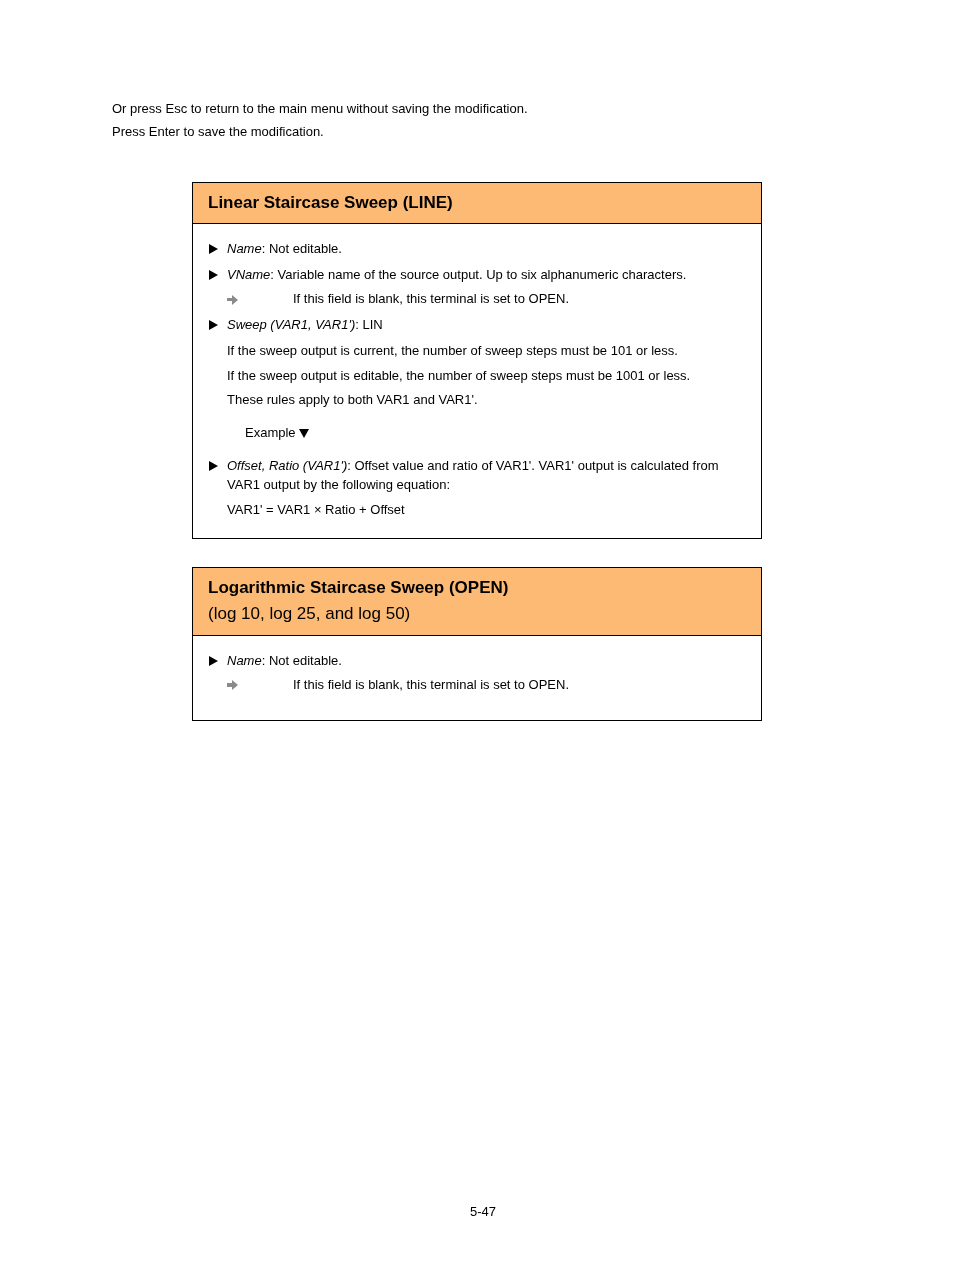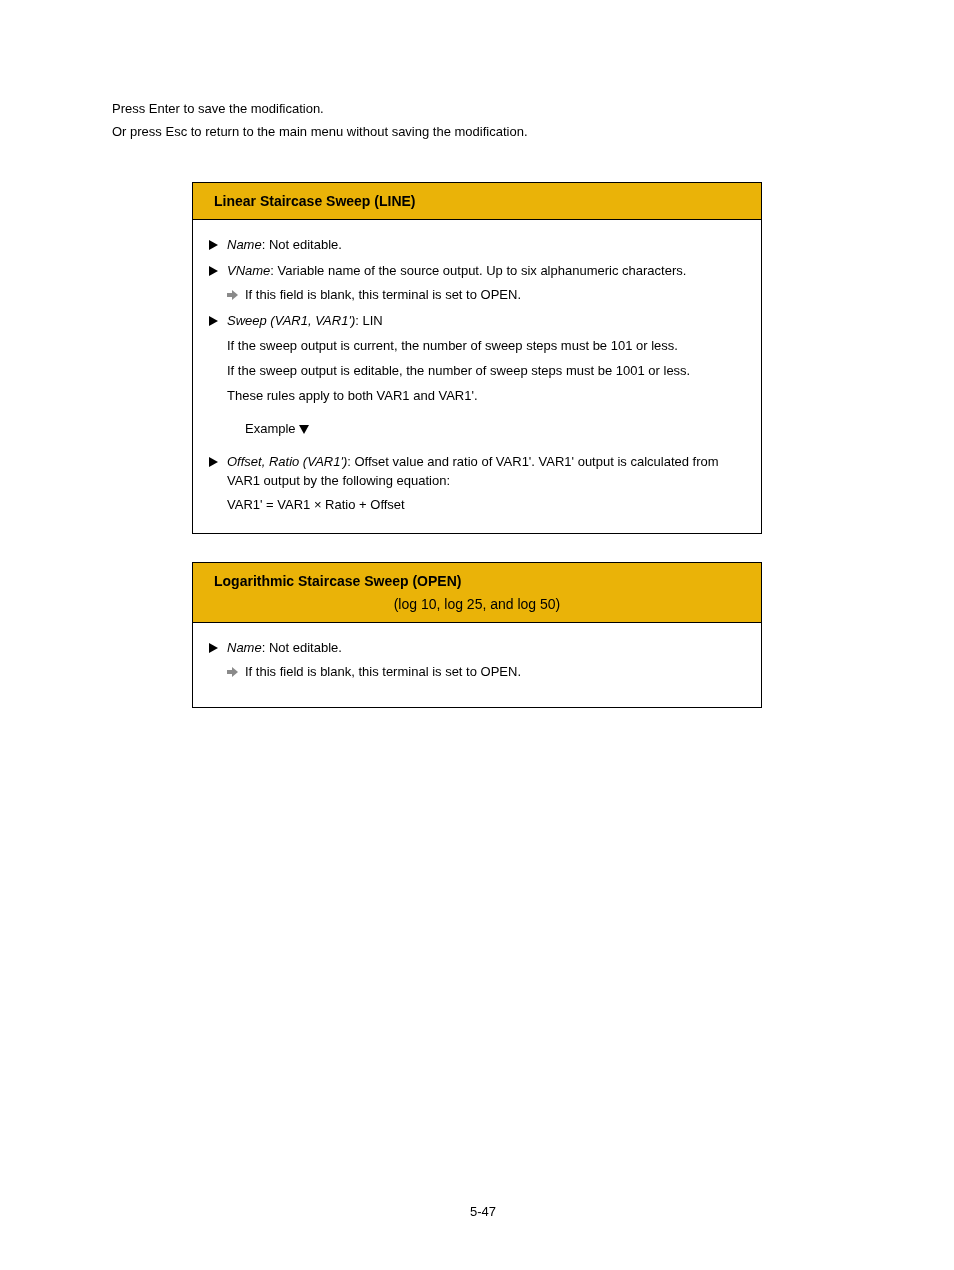--- a/index.html
+++ b/index.html
@@ -28,31 +28,30 @@
     }
     .indent {
       margin-left: 22px;
     }
     .box {
       border: 1.5px solid #000;
       margin: 0 auto 28px auto;
       width: 570px;
     }
     .box-header {
-      background: #eab308;
-      padding: 8px 21px;
+      background: #fdba74;
+      padding: 8px 15px;
       font-weight: bold;
-      font-size: 14px;
+      font-size: 17px;
       border-bottom: 1.5px solid #000;
     }
     .box-header .sub {
       font-weight: normal;
       display: block;
       margin-top: 2px;
-      text-align: center;
     }
     .box-body {
       padding: 10px 16px 18px 16px;
     }
     .item {
       display: flex;
       align-items: flex-start;
       margin-top: 6px;
       justify-content: center;
     }
@@ -63,20 +62,21 @@
     }
     .item .txt {
       flex: 1;
     }
     .subitem {
       display: flex;
       align-items: flex-start;
       margin-left: 18px;
       margin-top: 4px;
       margin-bottom: 6px;
+      gap: 48px;
     }
     .subitem .marker {
       flex-shrink: 0;
       width: 18px;
       margin-top: 1px;
     }
     .subitem .txt {
       flex: 1;
     }
     .paraindent {
@@ -137,24 +137,24 @@
       font-size: 13px;
     }
   </style>
 </head>
 <body>
 
 <div class="page">
 
   <div class="intro">
     <p>
-      <span class="indent"></span><span>Press </span><span>Enter</span><span> to save the modification.</span>
+      <span class="indent"></span><span>Or press </span><span>Esc</span><span> to return to the main menu without saving the modification.</span>
     </p>
     <p>
-      <span class="indent"></span><span>Or press </span><span>Esc</span><span> to return to the main menu without saving the modification.</span>
+      <span class="indent"></span><span>Press </span><span>Enter</span><span> to save the modification.</span>
     </p>
   </div>
 
   <div class="box">
     <div class="box-header">
       <span>Linear Staircase Sweep (LINE)</span>
     </div>
     <div class="box-body">
 
       <div class="item">

